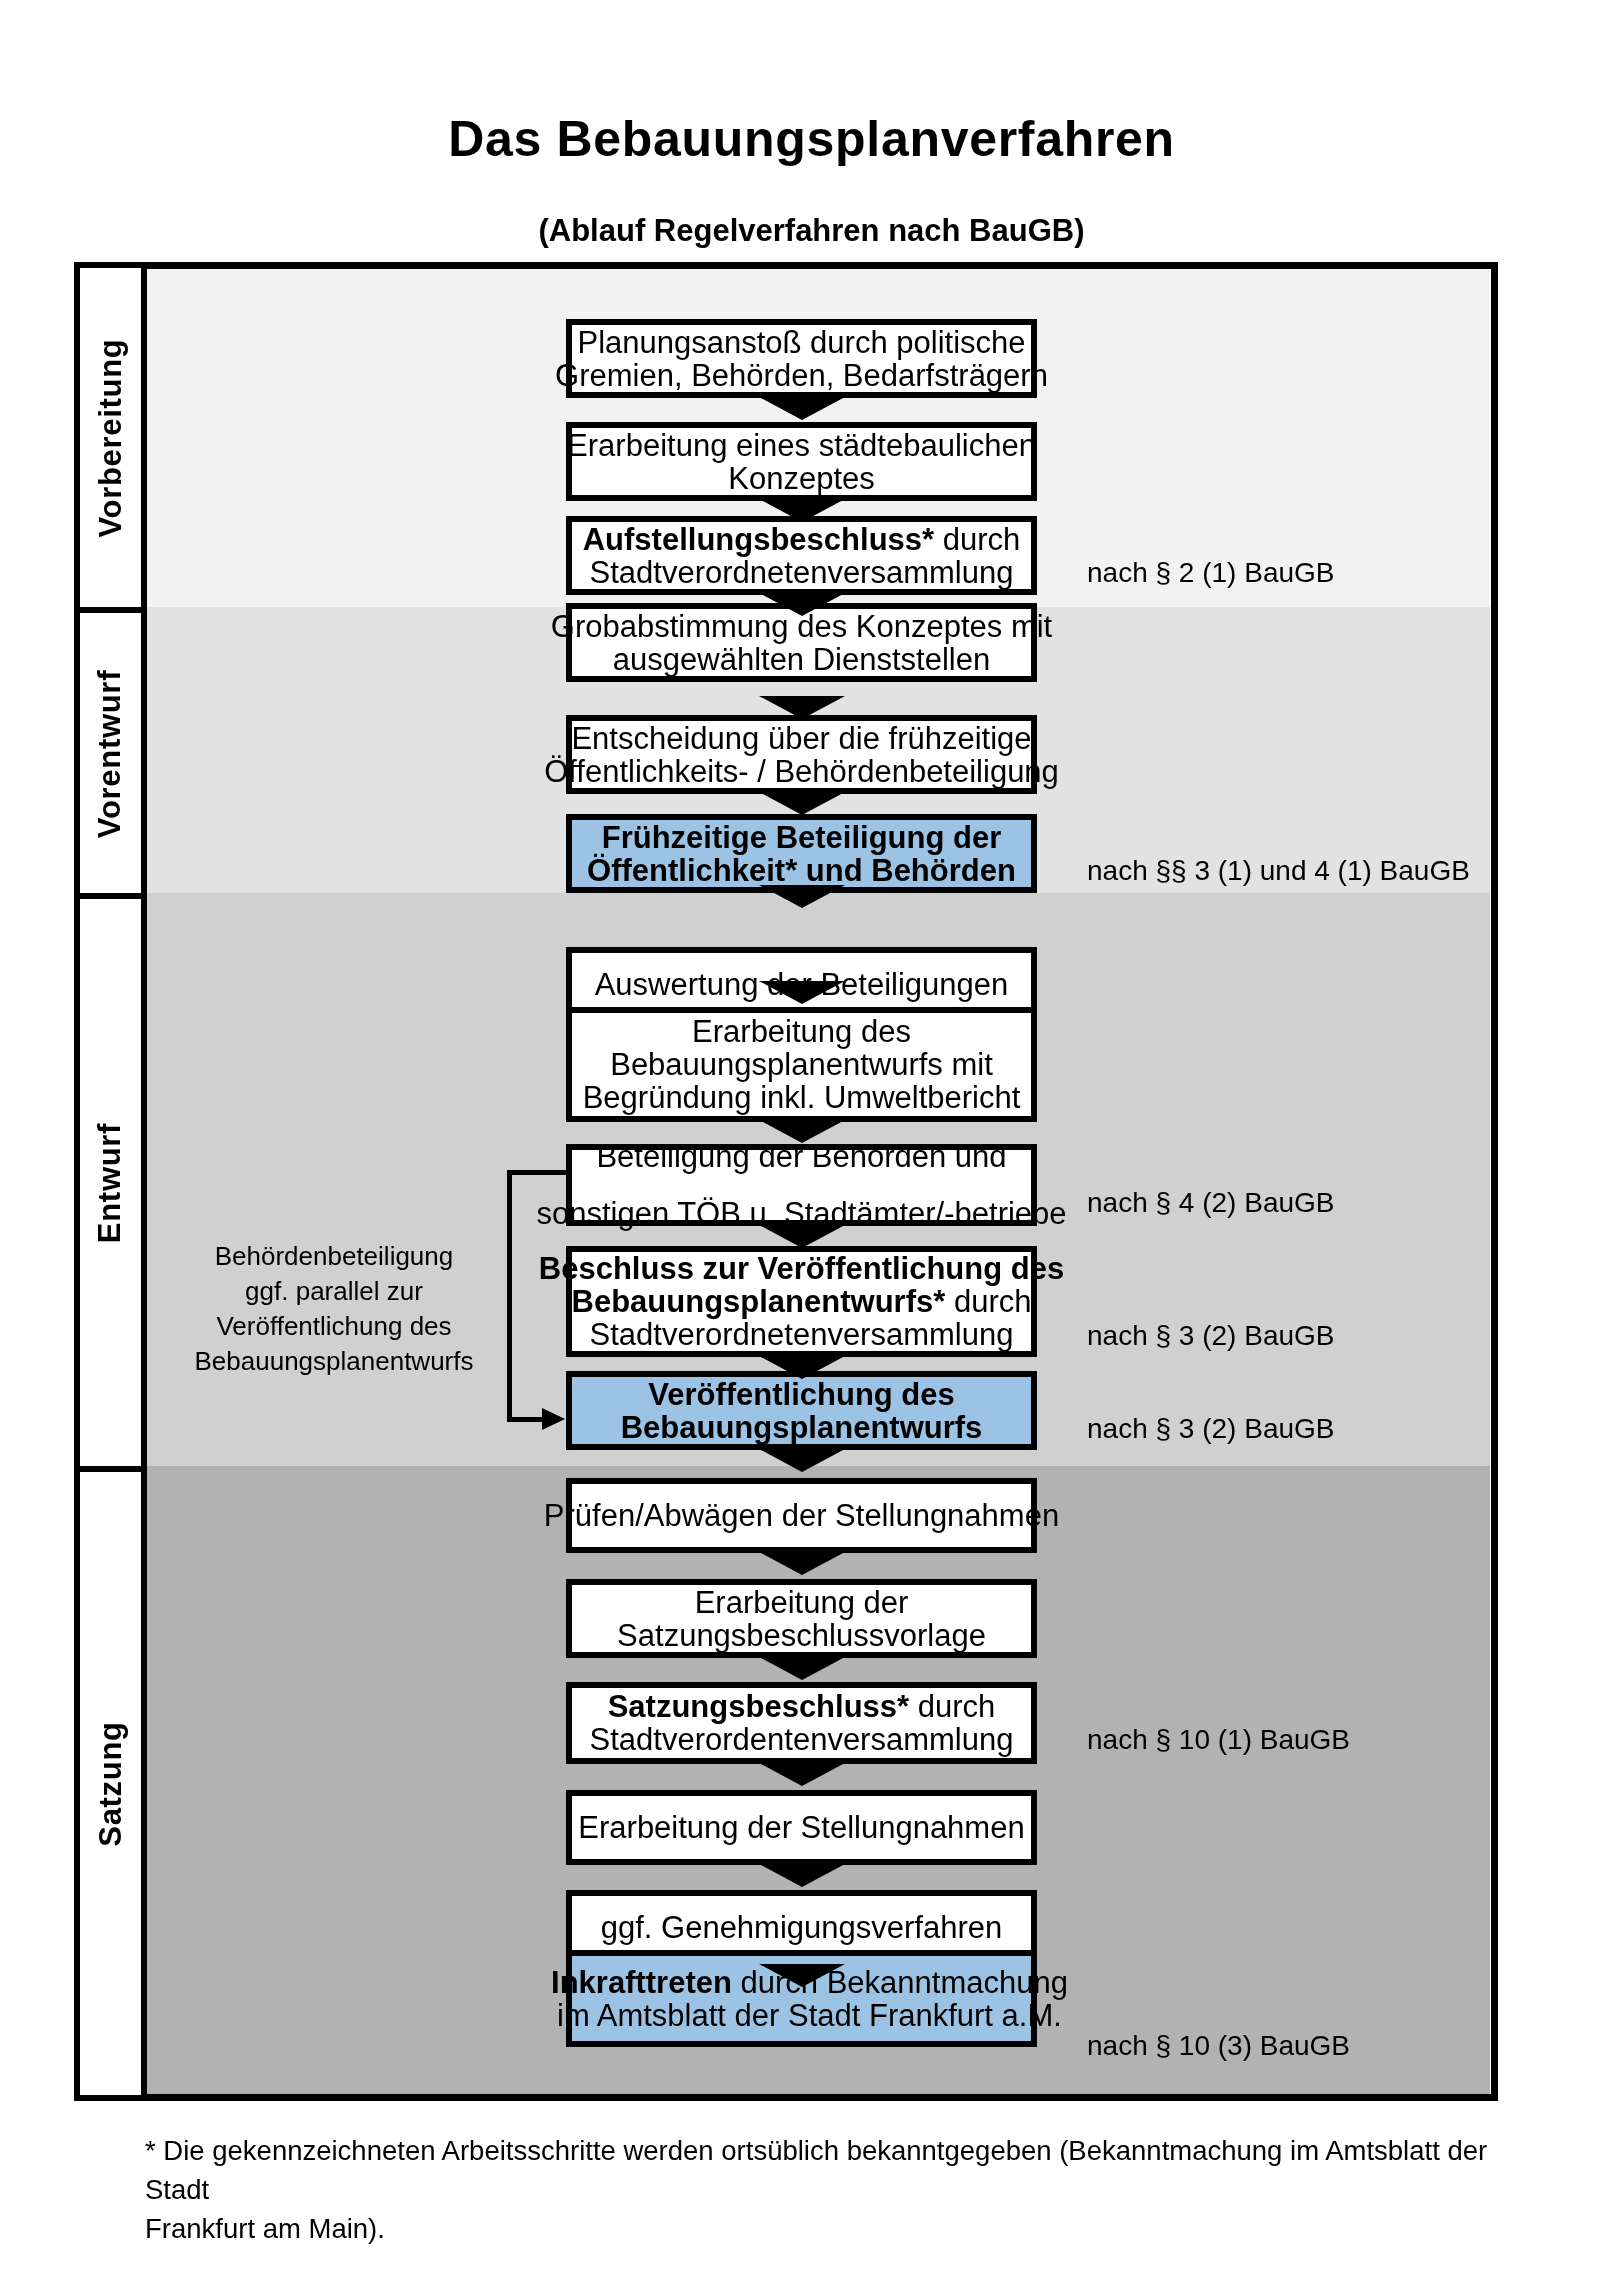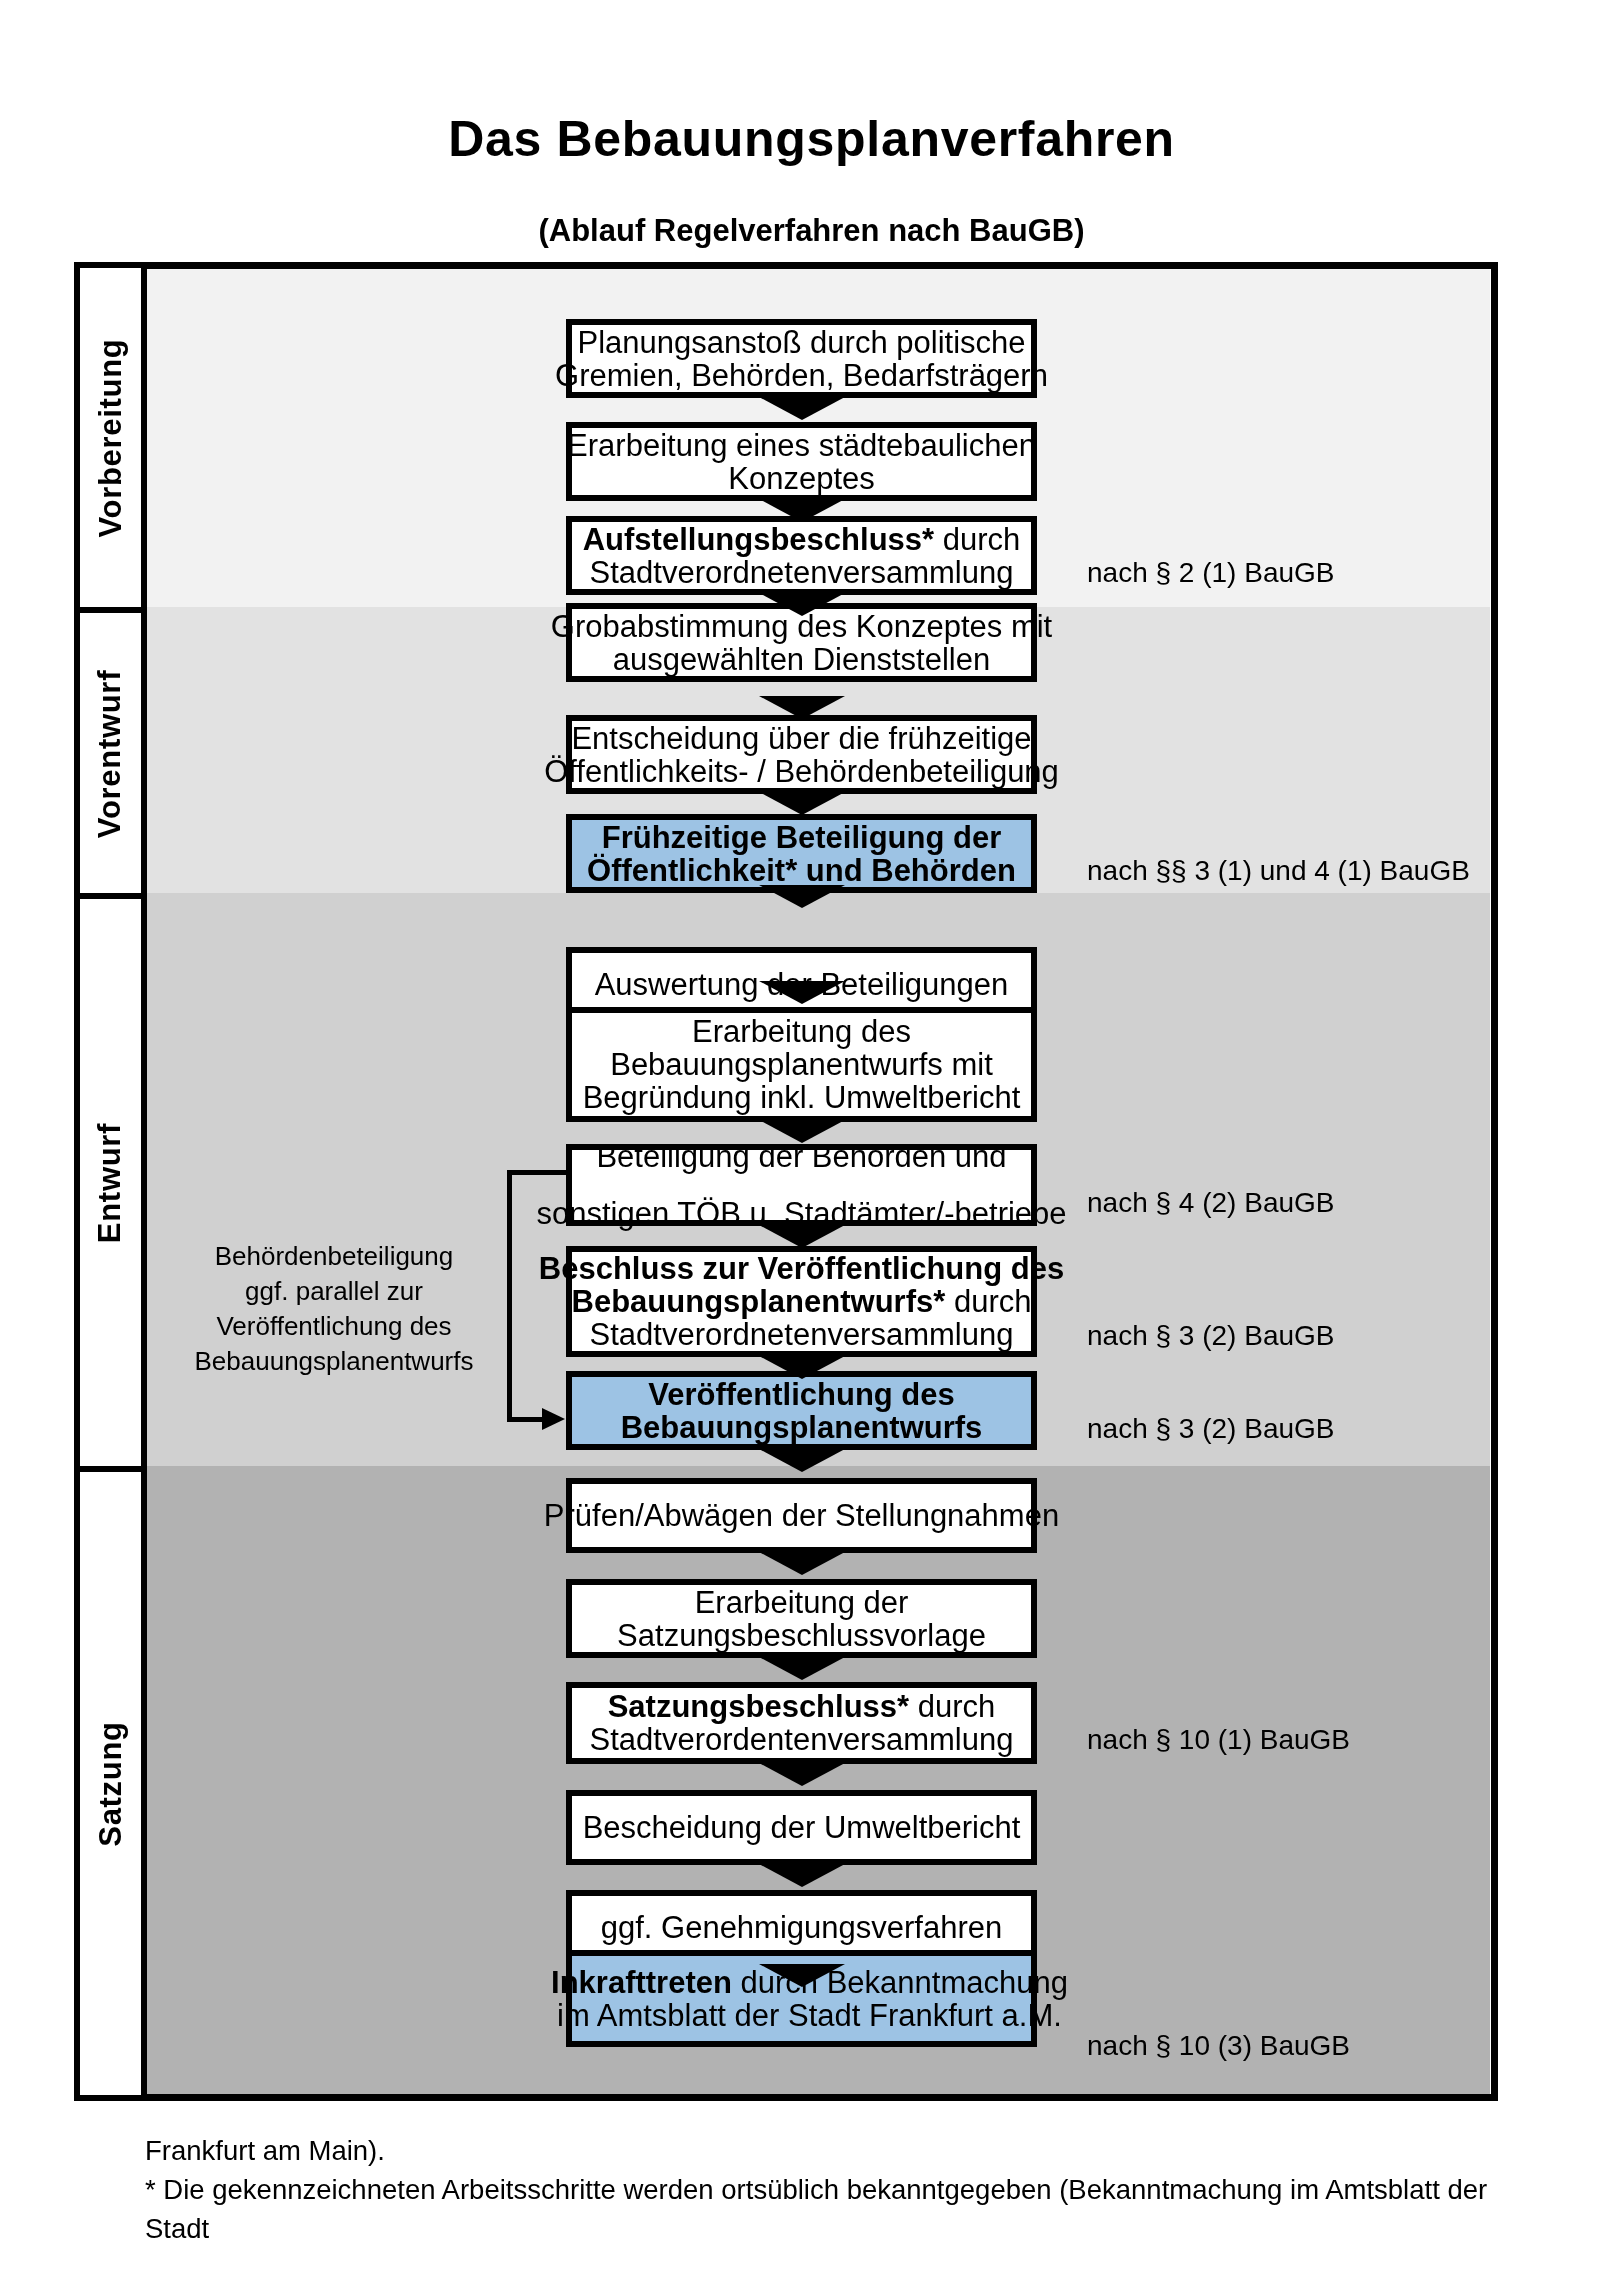--- a/index.html
+++ b/index.html
@@ -143,21 +143,21 @@
       </div>
       <div class="box" style="top: 1579px; height: 79px;">
         <div class="line"><span>Erarbeitung der</span></div>
         <div class="line"><span>Satzungsbeschlussvorlage</span></div>
       </div>
       <div class="box" style="top: 1682px; height: 82px;">
         <div class="line"><b>Satzungsbeschluss*</b><span> durch</span></div>
         <div class="line"><span>Stadtverordentenversammlung</span></div>
       </div>
       <div class="box" style="top: 1790px; height: 75px;">
-        <div class="line"><span>Bescheidung der Umweltbericht</span></div>
+        <div class="line"><span>Erarbeitung der Stellungnahmen</span></div>
       </div>
       <div class="box" style="top: 1890px; height: 75px;">
         <div class="line"><span>ggf. Genehmigungsverfahren</span></div>
       </div>
       <div class="box blue" style="background: rgb(157, 195, 228); top: 1950px; height: 97px; padding-left: 16px;">
         <div class="line"><b>Inkrafttreten</b><span> durch Bekanntmachung</span></div>
         <div class="line"><span>im Amtsblatt der Stadt Frankfurt a.M.</span></div>
       </div>
       <div class="arrow-down" style="top: 397px;"></div>
       <div class="arrow-down" style="top: 499px;"></div>
@@ -190,18 +190,18 @@
       <div>Veröffentlichung des</div>
       <div>Bebauungsplanentwurfs</div>
     </div>
 
   <div class="conn" id="conn-h-top"></div>
   <div class="conn" id="conn-v"></div>
   <div class="conn" id="conn-h-bottom"></div>
   <div class="conn-arrowhead"></div>
 
   <div class="footnote">
+    <div>* Die gekennzeichneten Arbeitsschritte werden ortsüblich bekanntgegeben (Bekanntmachung im Amtsblatt  der Stadt</div>
     <div>Frankfurt am Main).</div>
-    <div>* Die gekennzeichneten Arbeitsschritte werden ortsüblich bekanntgegeben (Bekanntmachung im Amtsblatt  der Stadt</div>
   </div>
 
 </div>
 
 
 </body></html>

